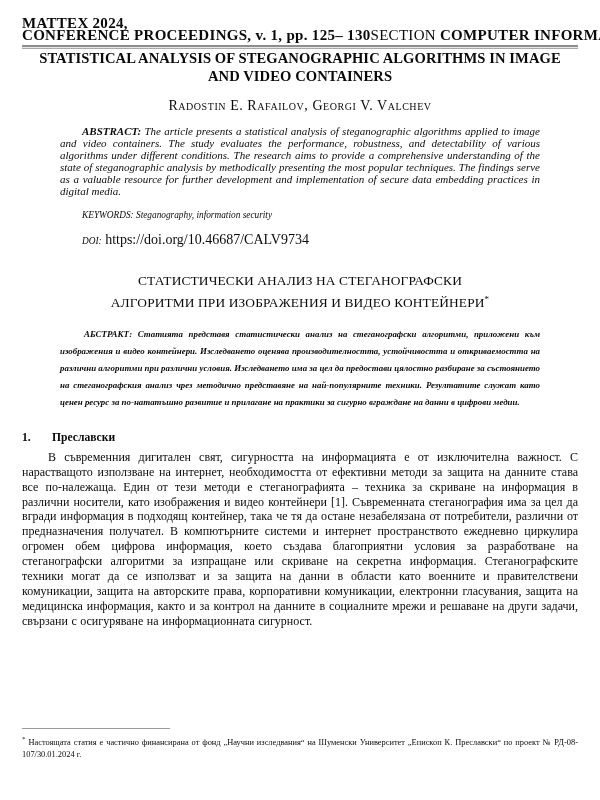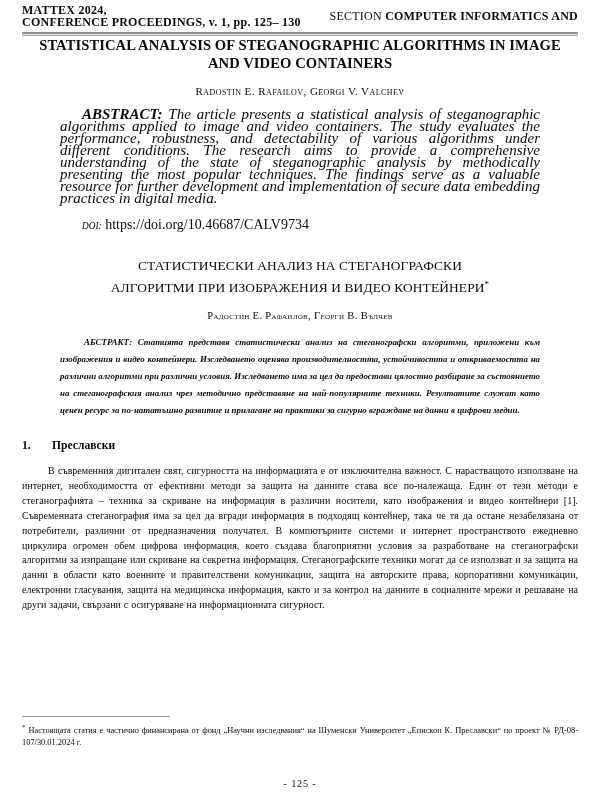--- a/index.html
+++ b/index.html
@@ -17,24 +17,25 @@
     width: 600px;
     height: 800px;
     padding: 4px 22px 0 22px;
     position: relative;
   }
 
   
   .runhead {
     display: flex;
     justify-content: space-between;
-    align-items: center;
-    font-size: 12px;
+    align-items: flex-end;
+    font-size: 15px;
     line-height: 12.4px;
     letter-spacing: 0.02em;
+    margin-top: 13px;
   }
   .runhead-left { text-align: left; font-weight: bold; white-space: nowrap; }
   .runhead-right { text-align: right; font-weight: bold; white-space: nowrap; }
   .rh-normal { font-weight: normal; }
   .rh-l2 { font-weight: bold; }
   .header-rule {
     margin-top: 3px;
     height: 4px;
     border-top: 2px solid #8d8d8d;
     border-bottom: 1px solid #a9a9a9;
@@ -45,29 +46,29 @@
   .title-en {
     text-align: center;
     font-weight: bold;
     font-size: 14.6px;
     line-height: 18.5px;
     letter-spacing: 0.005em;
   }
   .authors-en {
     margin-top: 12px;
     text-align: center;
-    font-size: 11px;
+    font-size: 14px;
     font-variant: small-caps;
     letter-spacing: 0.04em;
   }
 
   
   .block {
     margin: 11px 38px 0 38px;
-    font-size: 15px;
+    font-size: 11px;
     line-height: 12.1px;
     text-align: justify;
     font-style: italic;
   }
   .block .lead { font-weight: bold; font-style: italic; }
   .block.indent { text-indent: 22px; }
   .kw { margin: 13px 38px 0 60px; font-size: 9.3px; font-style: italic; }
   .doi { margin: 12px 38px 0 60px; font-size: 9.3px; font-style: italic; }
   .doi .doival { font-style: normal; font-size: 14px; }
 
@@ -103,35 +104,35 @@
     display: flex;
     font-weight: bold;
     font-size: 11.6px;
     line-height: 14px;
   }
   .sec-num { width: 30px; flex: 0 0 30px; }
   .sec-title { }
 
   
   .body-p {
-    margin-top: 11px;
-    font-size: 10px;
+    margin-top: 5px;
+    font-size: 12px;
     line-height: 14.9px;
     text-align: justify;
     text-indent: 26px;
     hyphens: none;
     word-spacing: 0.04em;
   }
 
   
   .footnote-wrap {
     position: absolute;
     left: 22px;
     right: 22px;
-    bottom: 52px;
+    bottom: 40px;
   }
   .footnote-rule {
     width: 148px;
     height: 0;
     border-top: 1.6px solid #9a9a9a;
     margin-bottom: 5px;
   }
   .footnote {
     font-size: 8.4px;
     line-height: 11.4px;
@@ -164,37 +165,36 @@
       <div><span class="rh-normal">SECTION </span><span>COMPUTER INFORMATICS AND</span></div>
     </div>
   </div>
   <div class="header-rule"></div>
 
   <div class="title-en">STATISTICAL ANALYSIS OF STEGANOGRAPHIC ALGORITHMS IN IMAGE AND VIDEO CONTAINERS</div>
   <div class="authors-en">Radostin E. Rafailov, Georgi V. Valchev</div>
 
   <div class="block indent"><span class="lead">ABSTRACT:</span><span> The article presents a statistical analysis of steganographic algorithms applied to image and video containers. The study evaluates the performance, robustness, and detectability of various algorithms under different conditions. The research aims to provide a comprehensive understanding of the state of steganographic analysis by methodically presenting the most popular techniques. The findings serve as a valuable resource for further development and implementation of secure data embedding practices in digital media.</span></div>
 
+  <div class="kw"><span class="lead">KEYWORDS:</span><span> Steganography, information security</span></div>
 
   <div class="doi"><span class="lead">DOI:</span><span class="doival"> https://doi.org/10.46687/CALV9734</span></div>
 
   <div class="title-bg">
     <span>СТАТИСТИЧЕСКИ АНАЛИЗ НА СТЕГАНОГРАФСКИ</span><br>
     <span>АЛГОРИТМИ ПРИ ИЗОБРАЖЕНИЯ И ВИДЕО КОНТЕЙНЕРИ</span><span class="star-sup">*</span>
   </div>
-  <div class="authors-bg">Радостин Е. Рафаилов, Георги В. Вълчев</div>
 
   <div class="block-bg"><span class="lead">АБСТРАКТ:</span><span> Статията представя статистически анализ на стеганографски алгоритми, приложени към изображения и видео контейнери. Изследването оценява производителността, устойчивостта и откриваемостта на различни алгоритми при различни условия. Изследването има за цел да предостави цялостно разбиране за състоянието на стеганографския анализ чрез методично представяне на най-популярните техники. Резултатите служат като ценен ресурс за по-нататъшно развитие и прилагане на практики за сигурно вграждане на данни в цифрови медии.</span></div>
 
   <div class="sec-head">
     <div class="sec-num">1.</div>
     <div class="sec-title">Преславски</div>
   </div>
   <div class="body-p">В съвременния дигитален свят, сигурността на информацията е от изключителна важност. С нарастващото използване на интернет, необходимостта от ефективни методи за защита на данните става все по-належаща. Един от тези методи е стеганографията – техника за скриване на информация в различни носители, като изображения и видео контейнери [1]. Съвременната стеганография има за цел да вгради информация в подходящ контейнер, така че тя да остане незабелязана от потребители, различни от предназначения получател. В компютърните системи и интернет пространството ежедневно циркулира огромен обем цифрова информация, което създава благоприятни условия за разработване на стеганографски алгоритми за изпращане или скриване на секретна информация. Стеганографските техники могат да се използват и за защита на данни в области като военните и правителствени комуникации, защита на авторските права, корпоративни комуникации, електронни гласувания, защита на медицинска информация, както и за контрол на данните в социалните мрежи и решаване на други задачи, свързани с осигуряване на информационната сигурност.</div>
 
   <div class="footnote-wrap">
     <div class="footnote-rule"></div>
     <div class="footnote"><span class="fn-star">*</span><span> Настоящата статия е частично финансирана от фонд „Научни изследвания“ на Шуменски Университет „Епископ К. Преславски“ по проект № РД-08-107/30.01.2024 г.</span></div>
   </div>
 
-  <div class="pagefoot">- 125 -</div>
 
 </div>
 
 </body></html>

